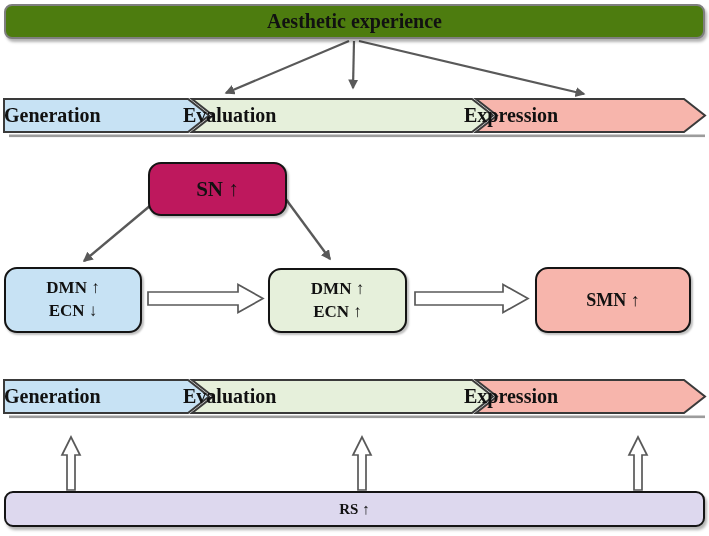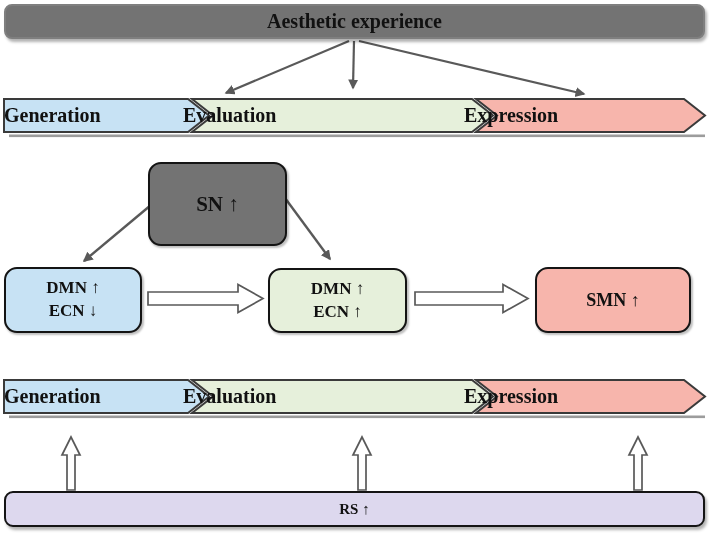--- a/index.html
+++ b/index.html
@@ -11,29 +11,29 @@
     overflow:hidden;
   }
   #shape-layer{position:absolute;left:0;top:0;width:709px;height:536px;}
   .abs{position:absolute;box-sizing:border-box;}
   .box{
     display:flex;align-items:center;justify-content:center;
     text-align:center;font-weight:bold;color:#111;
   }
   .title-box{
     left:4px;top:4px;width:701px;height:35px;
-    background:#737373;border:2px solid #7f7f7f;border-radius:8px;
+    background:#4d7c0f;border:2px solid #7f7f7f;border-radius:8px;
     box-shadow:2px 3px 3px rgba(0,0,0,0.30);
     font-size:20px;
   }
   .net-box{
     border:2.5px solid #141414;border-radius:13px;
     box-shadow:1.5px 2px 2px rgba(0,0,0,0.25);
   }
-  .sn-box{left:148px;top:162px;width:139px;height:84px;background:#737373;font-size:21px;}
+  .sn-box{left:148px;top:162px;width:139px;height:54px;background:#be185d;font-size:21px;}
   .gen-state-box{left:4px;top:267px;width:138px;height:66px;background:#c7e2f4;font-size:17px;line-height:1.35;}
   .eval-state-box{left:268px;top:268px;width:139px;height:65px;background:#e6f0db;font-size:17px;line-height:1.35;}
   .smn-box{left:535px;top:267px;width:156px;height:66px;background:#f7b5ac;font-size:18px;}
   .rs-box{
     left:4px;top:491px;width:701px;height:36px;
     background:#ddd8ee;border:2.5px solid #141414;border-radius:9px;
     box-shadow:2px 3px 3px rgba(0,0,0,0.30);
     font-size:15px;
   }
   .chev-label{

